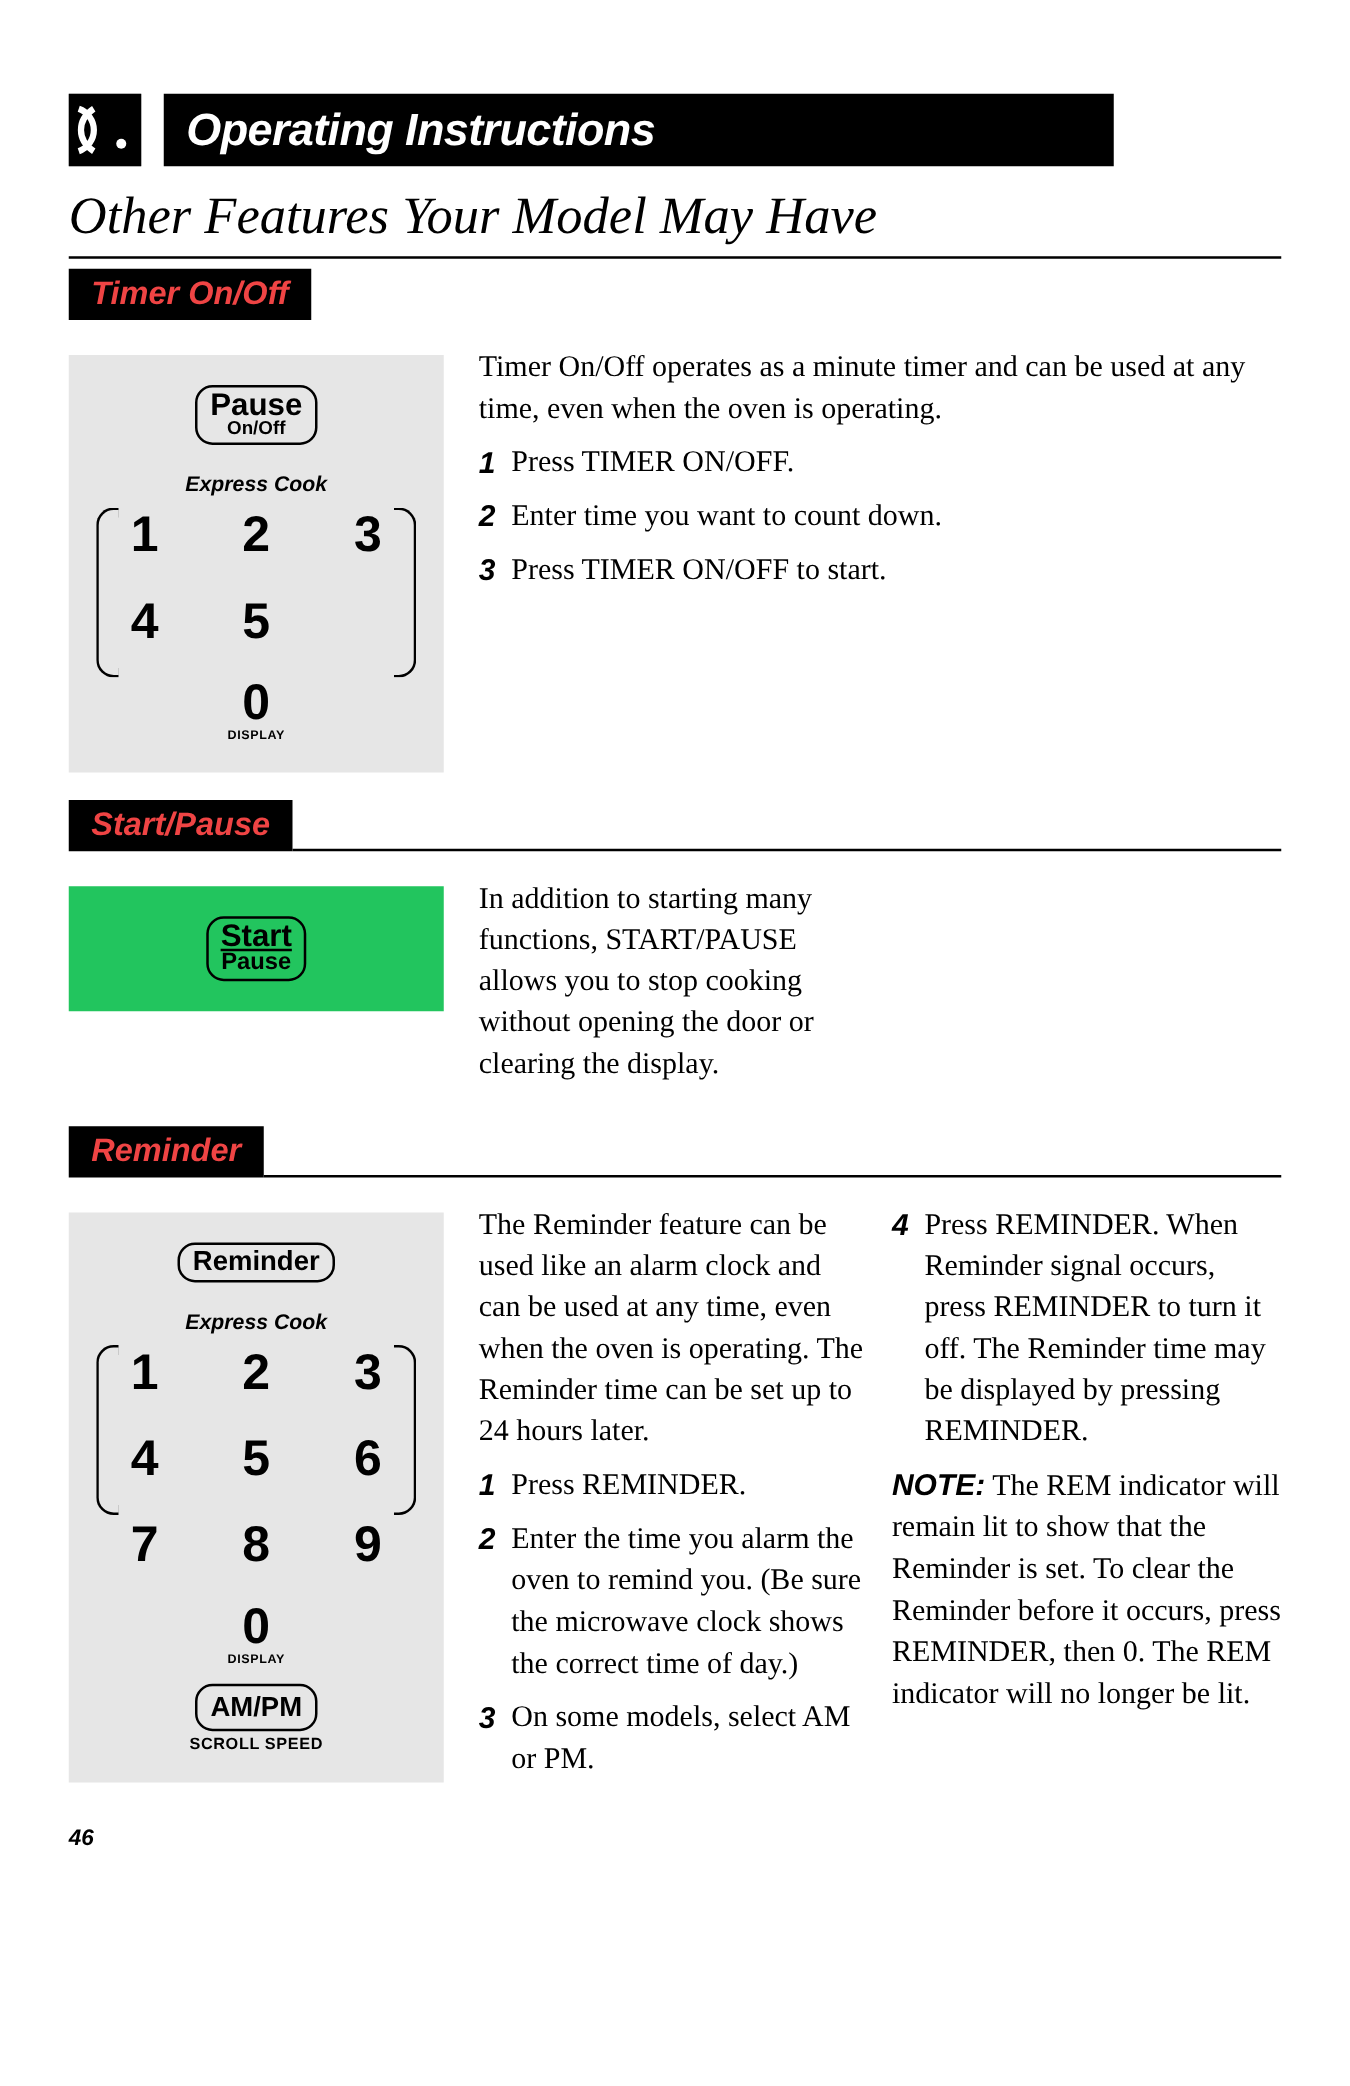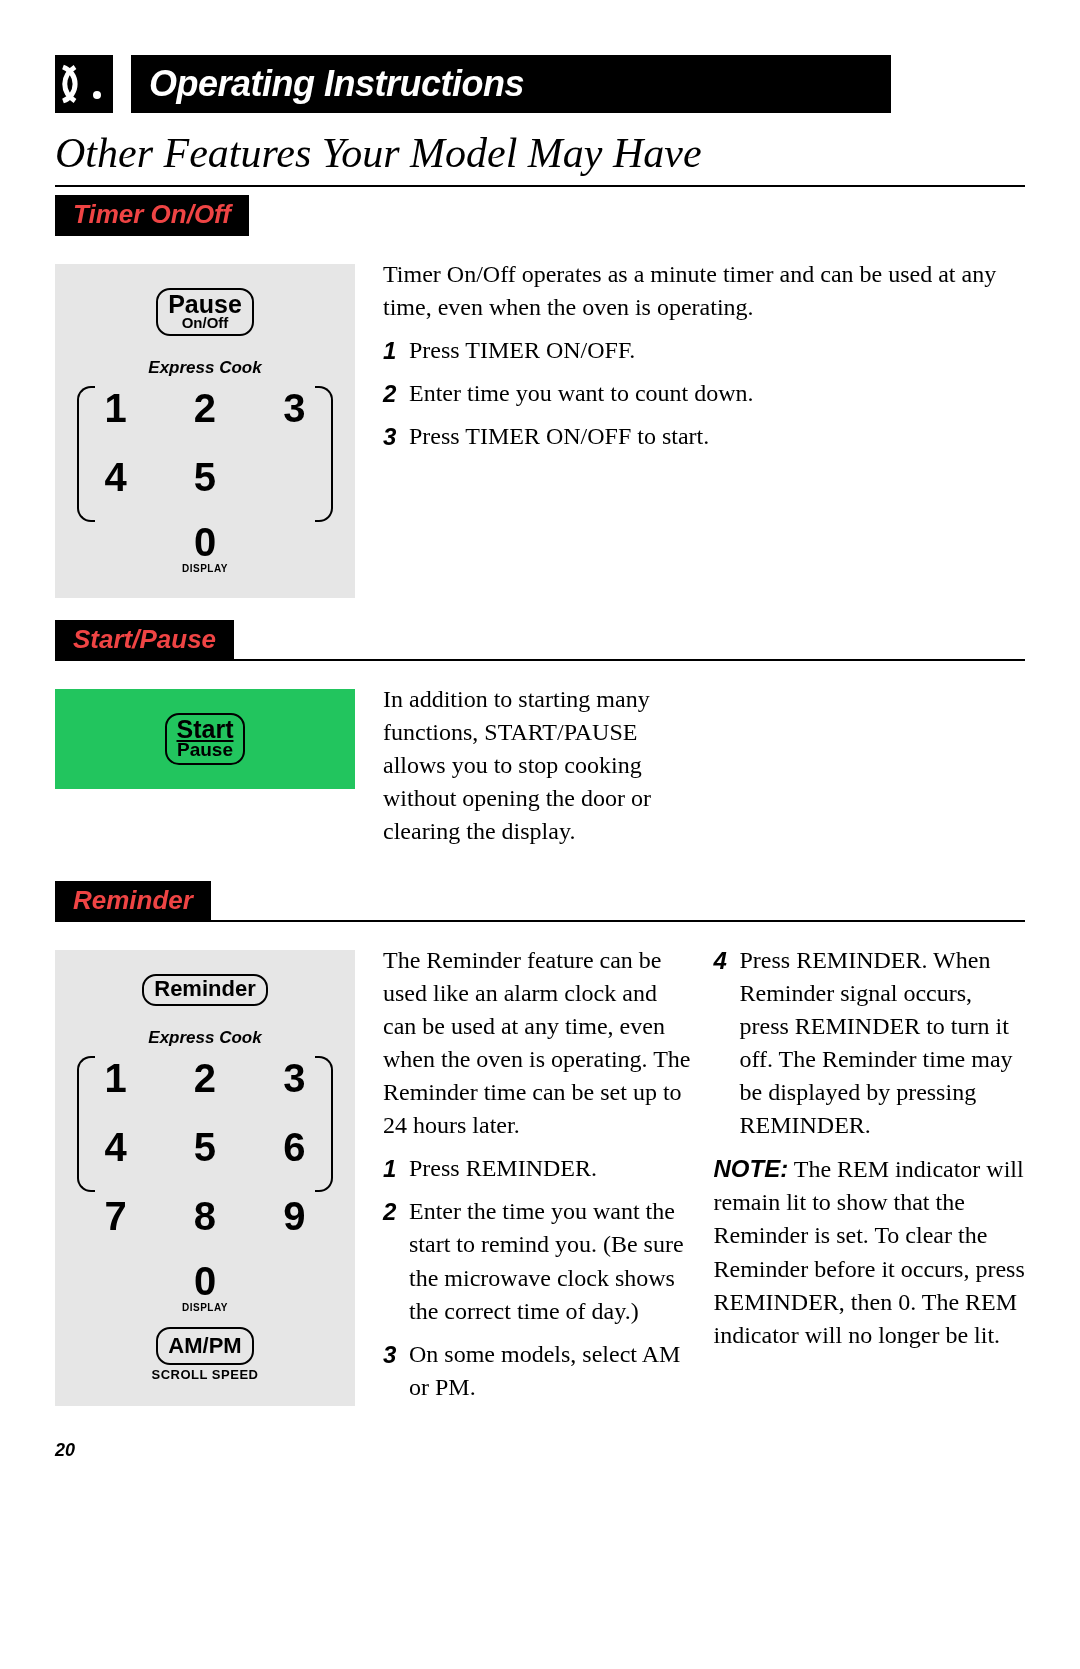--- a/index.html
+++ b/index.html
@@ -7,20 +7,21 @@
     margin: 0;
     padding: 0;
     background: #fff;
     font-family: "Times New Roman", Times, serif;
     color: #000;
     width: 1080px;
   }
   .page {
     width: 1080px;
     padding: 55px 55px 30px 55px;
+    margin-top: 20px;
   }
   .header-bar {
     display: flex;
     align-items: stretch;
     margin-bottom: 12px;
     height: 58px;
   }
   .tab-icon-box {
     width: 58px;
     height: 58px;
@@ -339,32 +340,32 @@
       </div>
       <div class="text-cols">
         <div class="text-col">
           <p>The Reminder feature can be used like an alarm clock and can be used at any time, even when the oven is operating. The Reminder time can be set up to 24 hours later.</p>
           <div class="step">
               <span class="step-num">1</span>
               <span class="step-text">Press REMINDER.</span>
             </div>
           <div class="step">
               <span class="step-num">2</span>
-              <span class="step-text">Enter the time you want the start to remind you. (Be sure the microwave clock shows the correct time of day.)</span>
+              <span class="step-text">Enter the time you alarm the oven to remind you. (Be sure the microwave clock shows the correct time of day.)</span>
             </div>
           <div class="step">
               <span class="step-num">3</span>
               <span class="step-text">On some models, select AM or PM.</span>
             </div>
         </div>
         <div class="text-col">
           <div class="step">
               <span class="step-num">4</span>
               <span class="step-text">Press REMINDER. When Reminder signal occurs, press REMINDER to turn it off. The Reminder time may be displayed by pressing REMINDER.</span>
             </div>
           <p><span class="note-label">NOTE:</span><span> The REM indicator will remain lit to show that the Reminder is set. To clear the Reminder before it occurs, press REMINDER, then 0. The REM indicator will no longer be lit.</span></p>
         </div>
       </div>
     </div>
   </div>
 
-  <div class="page-num">20</div>
+  <div class="page-num">46</div>
 </div>
 
 </body></html>

